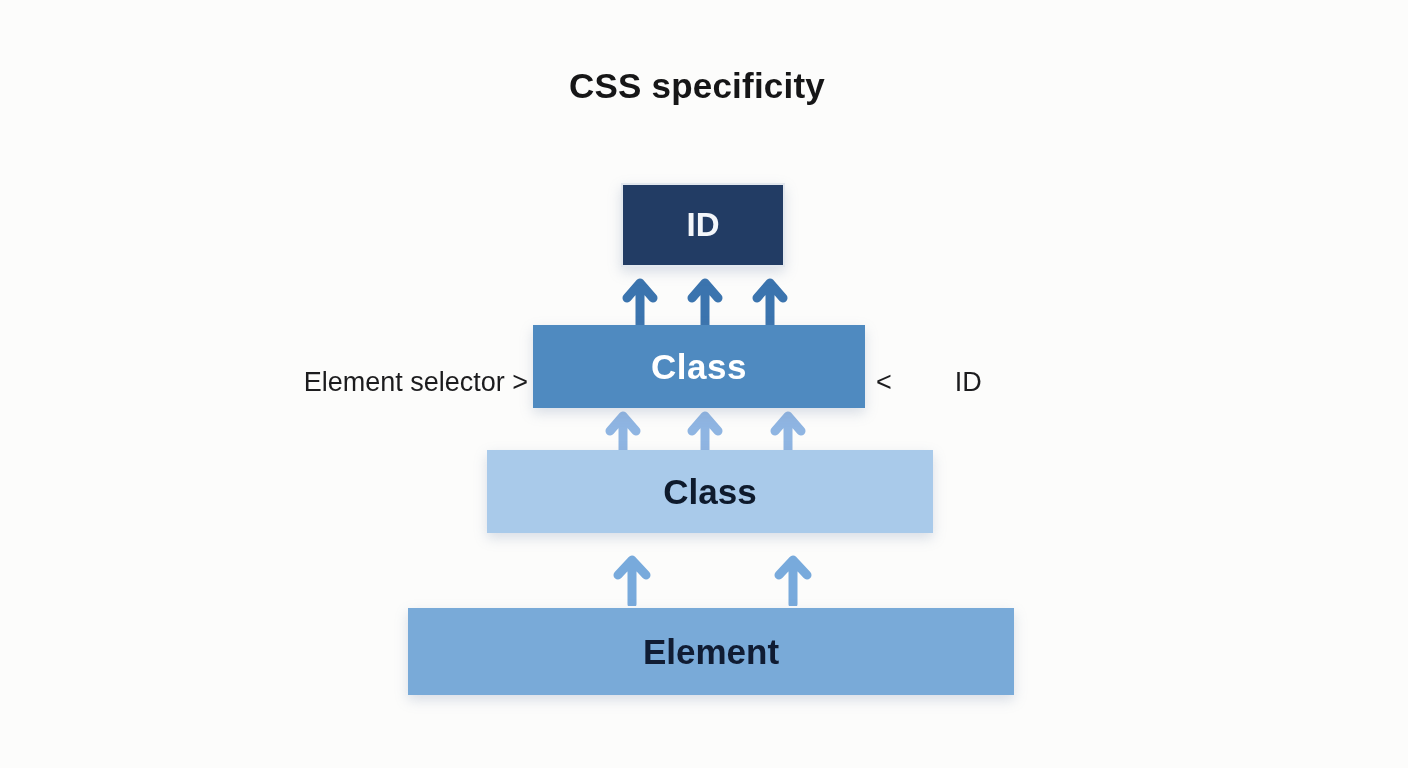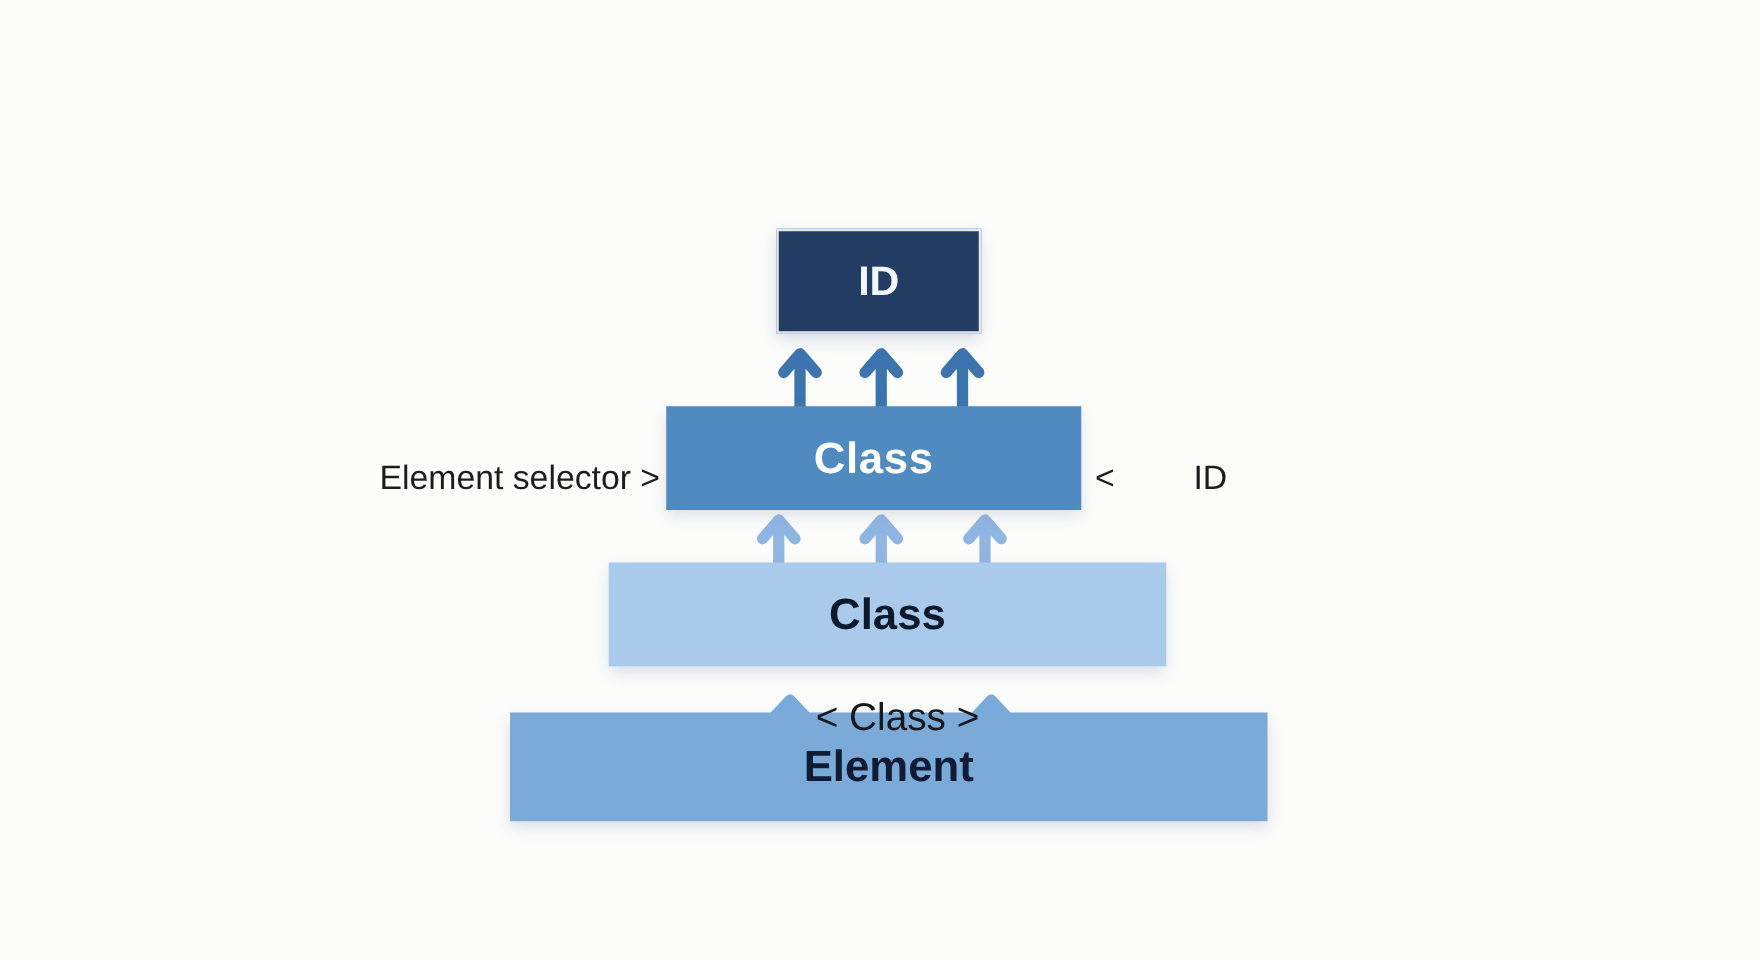--- a/index.html
+++ b/index.html
@@ -63,21 +63,21 @@
     top: 450px;
     width: 446px;
     height: 83px;
     background: #a9caea;
     color: #0e1a2c;
     font-size: 35px;
     font-weight: 700;
   }
   .box-element {
     left: 408px;
-    top: 570px;
+    top: 608px;
     width: 606px;
     height: 87px;
     background: #79aad8;
     color: #101c33;
     font-size: 35px;
     font-weight: 700;
   }
   .arrow {
     position: absolute;
     z-index: 1;
@@ -110,20 +110,21 @@
     color: #19191b;
     z-index: 3;
     white-space: nowrap;
   }
 </style>
 </head>
 <body>
 
 <div class="canvas">
 
+  <h1 class="title">CSS specificity</h1>
 
   <div class="box box-id">
     <span>ID</span>
   </div>
 
   <svg class="arrow" style="left:622px; top:277px;" width="36" height="50" viewBox="0 0 36 50">
     <path d="M18 48 L18 9 M5 21 L18 6 L31 21" fill="none" stroke="#3b74ae" stroke-width="9" stroke-linecap="round" stroke-linejoin="round"></path>
   </svg>
   <svg class="arrow" style="left:687px; top:277px;" width="36" height="50" viewBox="0 0 36 50">
     <path d="M18 48 L18 9 M5 21 L18 6 L31 21" fill="none" stroke="#3b74ae" stroke-width="9" stroke-linecap="round" stroke-linejoin="round"></path>
@@ -157,19 +158,18 @@
   <div class="box box-class-light">
     <span>Class</span>
   </div>
 
   <svg class="arrow" style="left:613px; top:553px;" width="38" height="53" viewBox="0 0 38 53">
     <path d="M19 51 L19 10 M5 22 L19 7 L33 22" fill="none" stroke="#78aadc" stroke-width="9" stroke-linecap="round" stroke-linejoin="round"></path>
   </svg>
   <svg class="arrow" style="left:774px; top:553px;" width="38" height="53" viewBox="0 0 38 53">
     <path d="M19 51 L19 10 M5 22 L19 7 L33 22" fill="none" stroke="#78aadc" stroke-width="9" stroke-linecap="round" stroke-linejoin="round"></path>
   </svg>
-  <div class="mid-label">&lt; Class &gt;</div>
 
   <div class="box box-element">
     <span>Element</span>
   </div>
 
 </div>
 
 </body></html>

